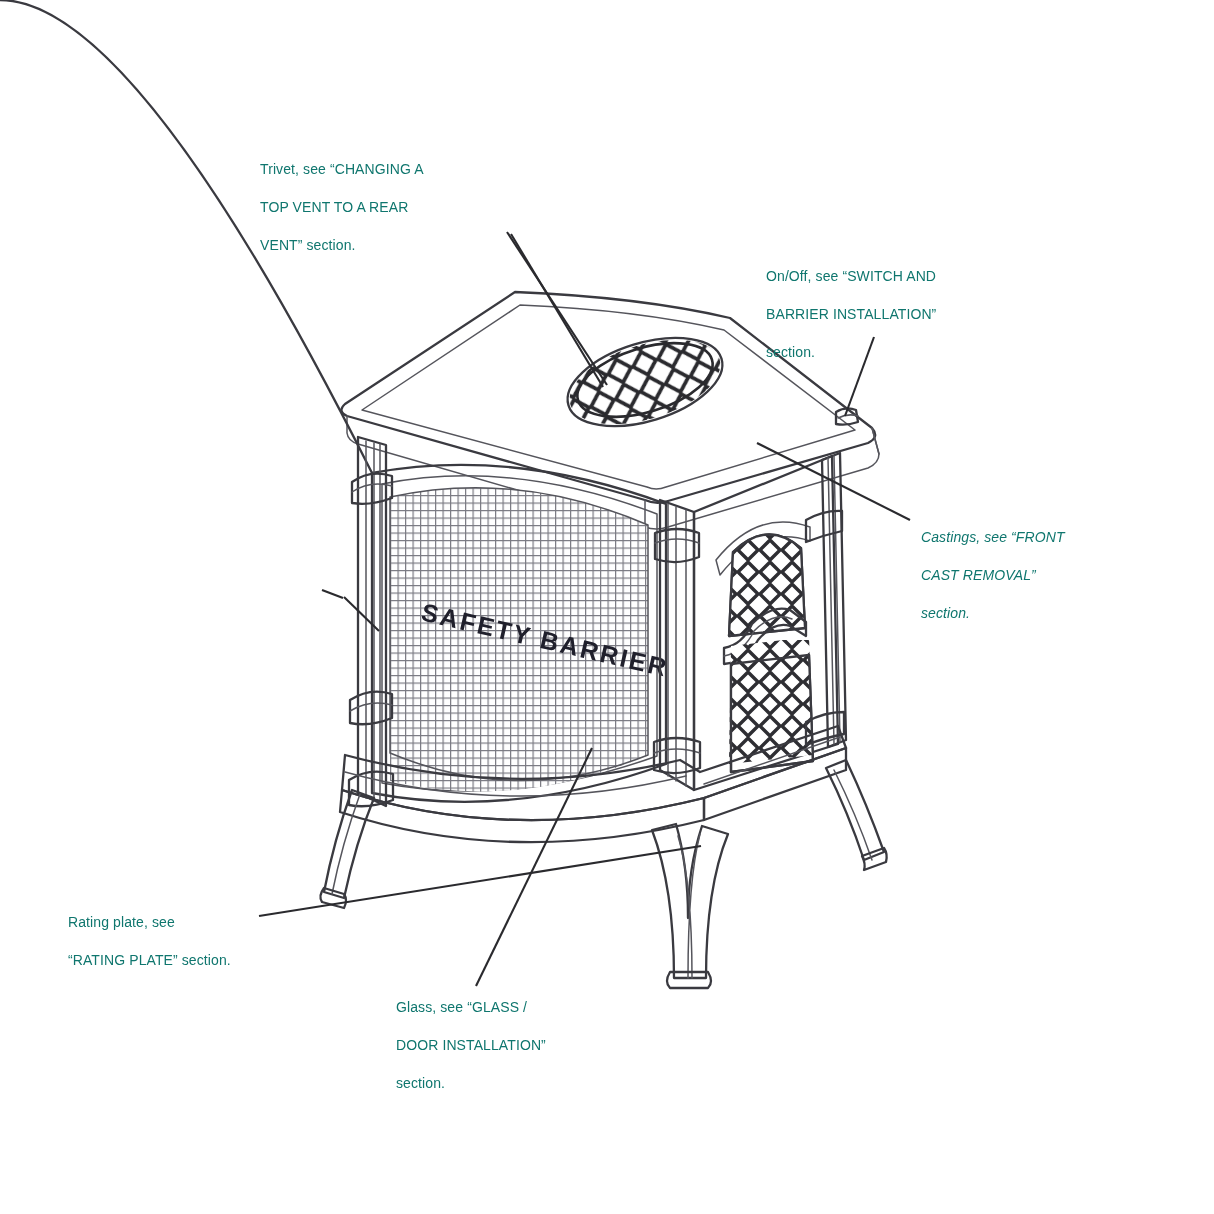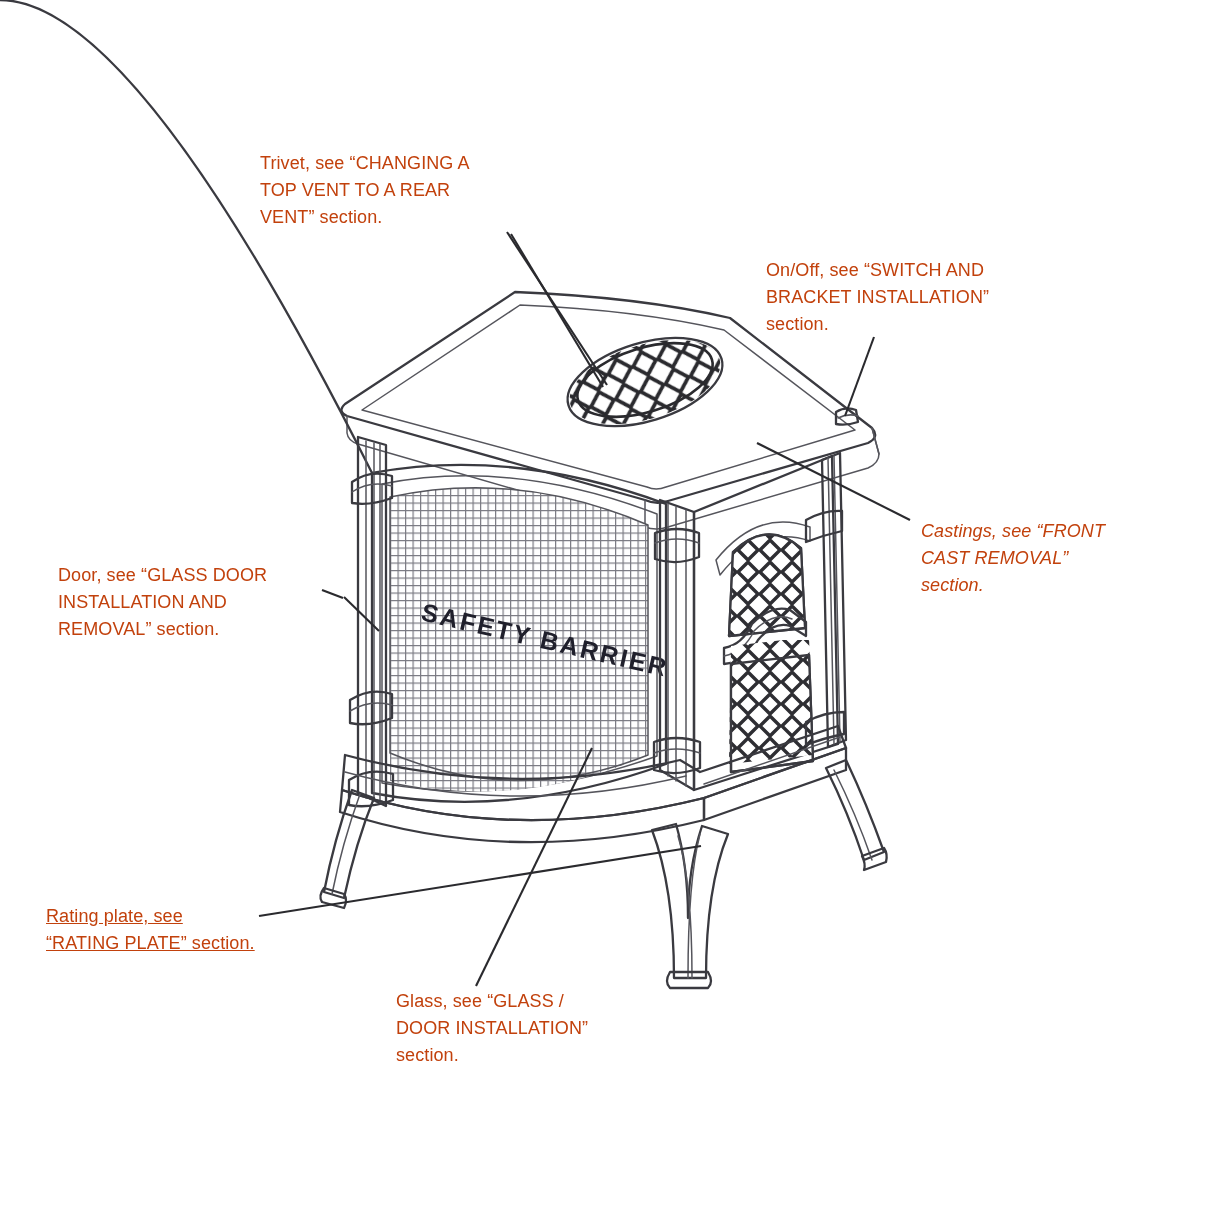--- a/index.html
+++ b/index.html
@@ -1,19 +1,19 @@
 <!DOCTYPE html>
 <html><head>
 <meta charset="utf-8">
 <style>
   html,body{margin:0;padding:0;background:#ffffff;}
   body{width:1214px;height:1214px;overflow:hidden;
        font-family:"Liberation Sans",sans-serif;}
   #stage{position:relative;width:1214px;height:1214px;background:#fff;}
-  .callout{position:absolute;color:#c2410c;font-size:18px;line-height:27px;
+  .callout{position:absolute;color:#0f766e;font-size:14px;line-height:38px;
            letter-spacing:0.1px;white-space:pre-line;}
   #svgwrap{position:absolute;inset:0;width:1214px;height:1214px;}
   .ln{fill:none;stroke:#2a2a2e;stroke-width:2.1;}
   .ol{fill:none;stroke:#3a3a40;stroke-width:2.3;stroke-linejoin:round;stroke-linecap:round;}
   .ol-t{fill:none;stroke:#55555c;stroke-width:1.5;stroke-linejoin:round;stroke-linecap:round;}
   .sb-text{font-family:"Liberation Sans",sans-serif;font-size:25px;font-weight:bold;
            fill:#20202c;letter-spacing:2.4px;}
 </style>
 </head>
 <body>
@@ -184,31 +184,28 @@
       <path class="ln" d="M259 916 L701 846"></path>
       <path class="ln" d="M476 986 L592 748"></path>
     </g>
   </svg>
 
   <div class="callout" style="left:260px;top:150px;width:300px;">Trivet, see “CHANGING A
 TOP VENT TO A REAR
 VENT” section.</div>
 
   <div class="callout" style="left:766px;top:257px;width:320px;">On/Off, see “SWITCH AND
-BRACKET INSTALLATION”
+BARRIER INSTALLATION”
 section.</div>
 
   <div class="callout" style="left:921px;top:518px;width:270px;font-style:italic;">Castings, see “FRONT
 CAST REMOVAL”
 section.</div>
 
-  <div class="callout" style="left:58px;top:562px;width:300px;">Door, see “GLASS DOOR
-INSTALLATION AND
-REMOVAL” section.</div>
-
-  <div class="callout" style="left:46px;top:903px;width:310px;text-decoration:underline;">Rating plate, see
+
+  <div class="callout" style="left:68px;top:903px;width:310px;">Rating plate, see
 “RATING PLATE” section.</div>
 
   <div class="callout" style="left:396px;top:988px;width:290px;">Glass, see “GLASS /
 DOOR INSTALLATION”
 section.</div>
 
 </div>
 
 </body></html>

